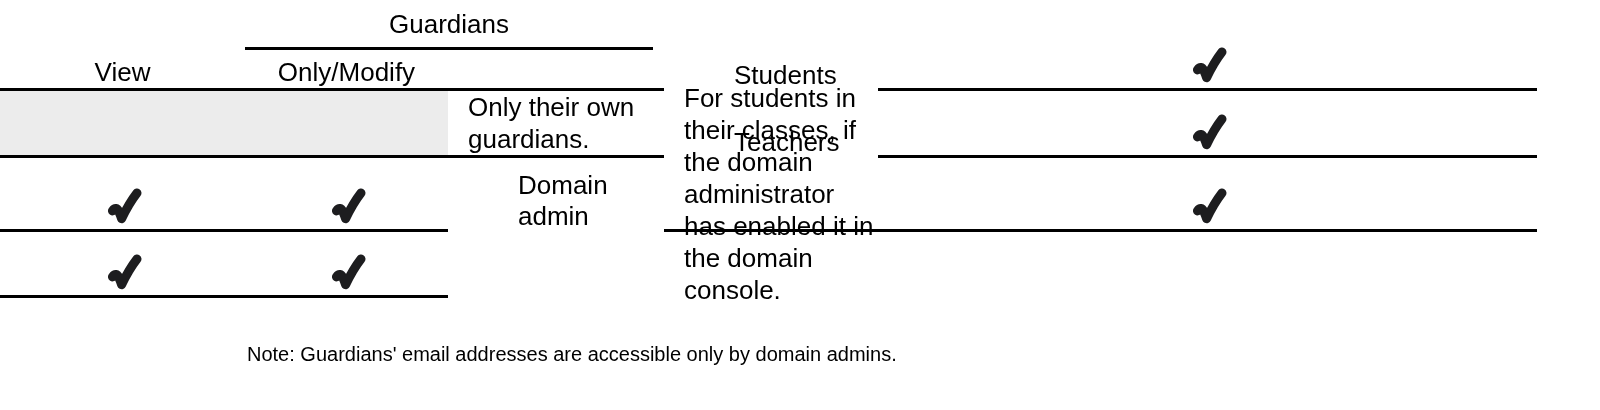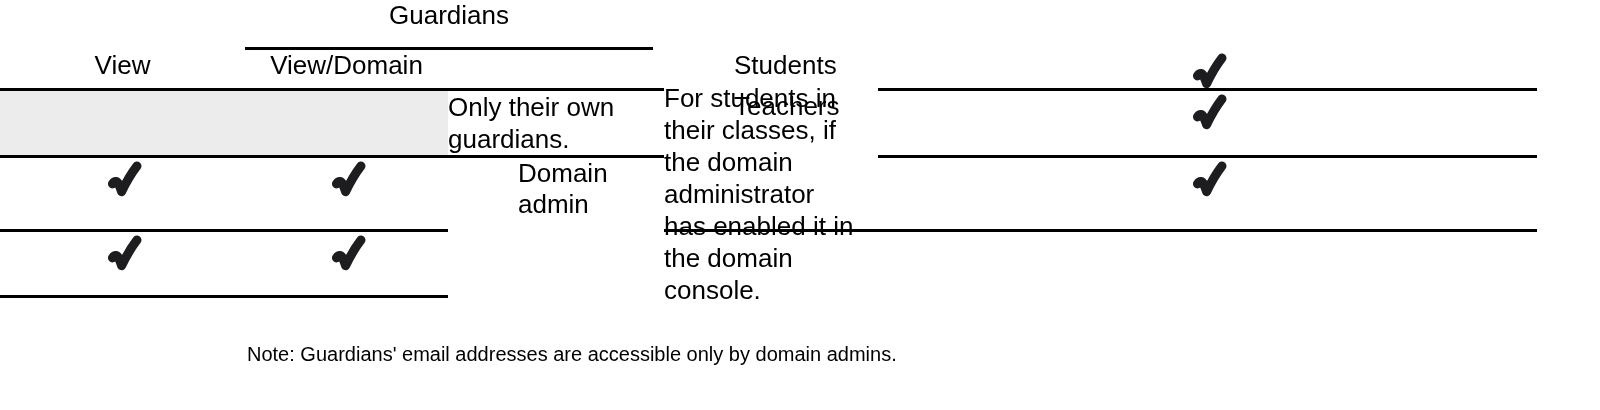--- a/index.html
+++ b/index.html
@@ -17,39 +17,41 @@
     position: absolute;
     left: 0;
     top: 0;
     display: grid;
     grid-template-columns: 245px 203px 216px 214px 659px;
     grid-template-rows: 50px 41px 67px 74px 66px;
     font-size: 26px;
   }
   .cell {
     display: flex;
-    align-items: flex-start;
+    align-items: flex-end;
     justify-content: center;
   }
   .bline { border-bottom: 3px solid var(--line, #000); }
   .group-cell {
+    align-items: flex-end;
     justify-content: center;
-    padding-bottom: 21px;
+    padding-bottom: 7px;
     border-bottom: 3px solid var(--line, #000);
   }
   .group-guardians { grid-column: 2 / 4; margin-right: 11px; }
   .group-invitations { grid-column: 4 / 5; margin-left: 11px; }
   .rowlabel {
     justify-content: flex-start;
     padding-left: 70px;
   }
   .notecell {
     flex-direction: column;
     align-items: flex-start;
     justify-content: center;
+    padding-left: 20px;
     line-height: 32px;
   }
   .notecell span { display: block; }
   .gray { background: var(--disabled, #ececec); }
   .checkwrap { display: inline-flex; }
   .checkwrap svg { display: block; }
   .footnote {
     position: absolute;
     left: 247px;
     top: 338px;
@@ -68,21 +70,21 @@
     <div class="cell group-cell group-guardians">
       <span>Guardians</span>
     </div>
     <div class="cell"></div>
 
     <div class="cell"></div>
     <div class="cell bline">
       <span>View</span>
     </div>
     <div class="cell bline">
-      <span>View/Domain</span>
+      <span>Only/Modify</span>
     </div>
     <div class="cell bline"></div>
 
     <div class="cell rowlabel">Students</div>
     <div class="cell bline">
   <span class="checkwrap">
     <svg width="44" height="44" viewBox="0 0 46 46" aria-hidden="true">
       <path d="M12 27 C14.5 23.5 17 24 18.7 27.8 C19.8 30.2 20.6 32.3 21.6 35.2 C26.4 25 31.6 16.2 37.6 8.4" fill="none" stroke="var(--check, #1d1d1f)" stroke-width="9.5" stroke-linecap="round" stroke-linejoin="round"></path>
     </svg>
   </span>

